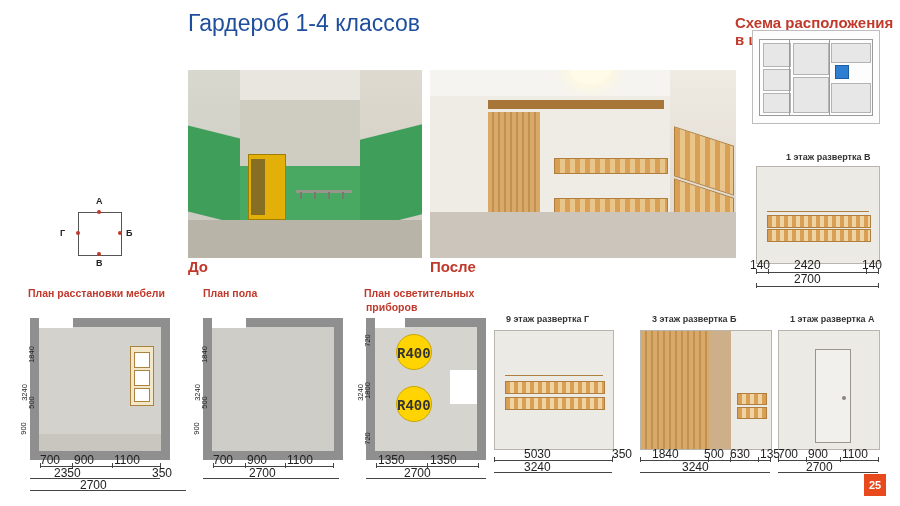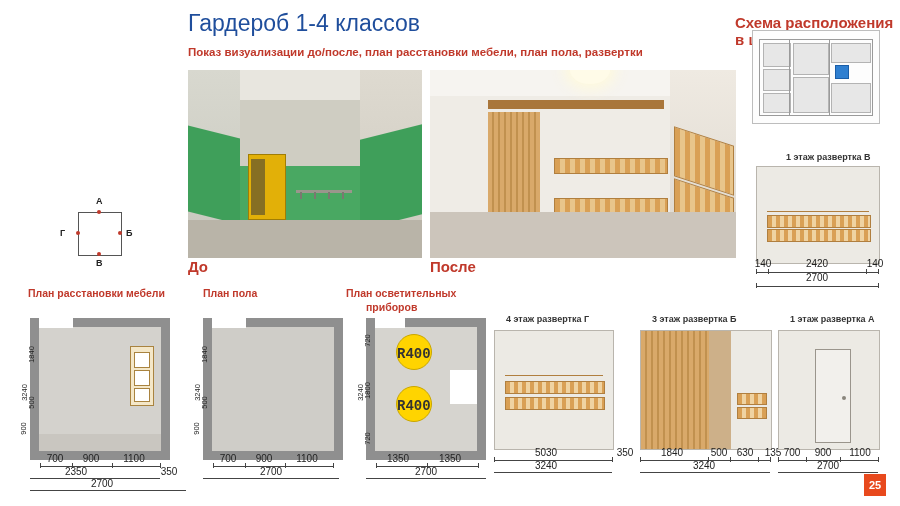--- a/index.html
+++ b/index.html
@@ -75,21 +75,21 @@
   
   .scheme-title{position:absolute;left:735px;top:14px;font-size:15px;font-weight:bold;color:#c0392b;}
   .scheme-box{position:absolute;left:752px;top:30px;width:126px;height:92px;background:#fdfdfd;border:1px solid #bdbdbd;overflow:hidden;}
   .scheme-box .ln{position:absolute;background:#9a9a9a;}
   .scheme-box .blk{position:absolute;background:#e7e7e7;border:1px solid #b3b3b3;}
   .scheme-box .hl{position:absolute;background:#2f7fd0;border:1px solid #1a5ea8;}
 
   .el-title{position:absolute;font-size:9px;font-weight:bold;color:#333;}
   .el-box{position:absolute;background:#eceae4;border:1px solid #b9b5ad;overflow:hidden;}
   .wood-strip{position:absolute;background:repeating-linear-gradient(90deg,#d9a055 0 4px,#efd3a2 4px 8px);border:1px solid #b07f3f;}
-  .dim{position:absolute;font-size:10px;color:#222;text-align:center;}
+  .dim{position:absolute;font-size:12px;color:#222;text-align:left;}
   .dimline{position:absolute;background:#444;height:1px;}
   .tick{position:absolute;background:#444;width:1px;height:5px;}
 
   .plan-title{position:absolute;font-size:10.5px;font-weight:bold;color:#c0392b;line-height:1.25;}
   .plan-box{position:absolute;background:#8f8f8f;}
   .plan-inner{position:absolute;background:#d4d2cd;}
   .vdim{position:absolute;font-size:7.5px;color:#222;transform:rotate(-90deg);transform-origin:center;}
 
   .circ{position:absolute;width:34px;height:34px;border-radius:50%;background:#ffd400;border:1px solid #c9a600;}
   .circ span{position:absolute;left:0;right:0;top:11px;text-align:left;font-size:14px;font-weight:bold;color:#333;font-family:Liberation Mono, monospace;}
@@ -112,21 +112,20 @@
     <div class="lbl" style="left:74px;top:36px">Б</div>
     <div class="lbl" style="left:44px;top:66px">В</div>
     <div class="lbl" style="left:8px;top:36px">Г</div>
     <div class="dot" style="left:45px;top:18px"></div>
     <div class="dot" style="left:66px;top:39px"></div>
     <div class="dot" style="left:45px;top:60px"></div>
     <div class="dot" style="left:24px;top:39px"></div>
   </div>
 
   <div class="title">Гардероб 1-4 классов</div>
-  <div class="subtitle">Показ визуализации до/после, план расстановки мебели, план пола, развертки</div>
 
   <div class="photo ph-before">
     <div class="bp">
       <div class="ceil"></div>
         <div class="back"></div>
         <div class="backgreen"></div>
       <div class="wallL"></div>
         <div class="greenL"></div>
       <div class="wallR"></div>
         <div class="greenR"></div>
@@ -236,21 +235,21 @@
   <div class="tick" style="left:213px;top:463px"></div>
     <div class="tick" style="left:245px;top:463px"></div>
   <div class="tick" style="left:285px;top:463px"></div>
     <div class="tick" style="left:333px;top:463px"></div>
   <div class="dim" style="left:213px;top:453px;width:30px">700</div>
   <div class="dim" style="left:247px;top:453px;width:34px">900</div>
   <div class="dim" style="left:287px;top:453px;width:40px">1100</div>
   <div class="dimline" style="left:203px;top:478px;width:136px"></div>
   <div class="dim" style="left:249px;top:466px;width:44px">2700</div>
 
-  <div class="plan-title" style="left:346px;top:287px">План осветительных</div>
+  <div class="plan-title" style="left:364px;top:287px">План осветительных</div>
   <div class="plan-title" style="left:366px;top:301px">приборов</div>
   <div class="plan-box" style="left:366px;top:318px;width:120px;height:142px">
     <div class="plan-inner" style="left:9px;top:9px;width:102px;height:124px;background:#d6d4cf"></div>
     <div style="position:absolute;left:9px;top:0;width:30px;height:10px;background:#fff"></div>
     <div style="position:absolute;left:84px;top:52px;width:27px;height:34px;background:#fff"></div>
   </div>
   <div class="circ" style="left:396px;top:334px">
       <span>R400</span>
     </div>
   <div class="circ" style="left:396px;top:386px">
@@ -262,21 +261,21 @@
   <div class="vdim" style="left:342px;top:434px;width:50px;text-align:center">720</div>
   <div class="dimline" style="left:376px;top:466px;width:102px"></div>
   <div class="tick" style="left:376px;top:463px"></div>
     <div class="tick" style="left:427px;top:463px"></div>
     <div class="tick" style="left:478px;top:463px"></div>
   <div class="dim" style="left:378px;top:453px;width:40px">1350</div>
   <div class="dim" style="left:430px;top:453px;width:40px">1350</div>
   <div class="dimline" style="left:366px;top:478px;width:120px"></div>
   <div class="dim" style="left:404px;top:466px;width:44px">2700</div>
 
-  <div class="el-title" style="left:506px;top:314px">4 этаж развертка Г</div>
+  <div class="el-title" style="left:506px;top:314px">9 этаж развертка Г</div>
   <div class="el-box" style="left:494px;top:330px;width:118px;height:118px">
     <div class="wood-strip" style="left:10px;top:50px;width:98px;height:11px"></div>
     <div class="wood-strip" style="left:10px;top:66px;width:98px;height:11px"></div>
     <div style="position:absolute;left:10px;top:44px;width:98px;height:1px;background:#b07f3f"></div>
   </div>
   <div class="dimline" style="left:494px;top:460px;width:118px"></div>
   <div class="tick" style="left:494px;top:457px"></div>
     <div class="tick" style="left:612px;top:457px"></div>
   <div class="dim" style="left:524px;top:447px;width:44px">5030</div>
   <div class="dimline" style="left:494px;top:472px;width:118px"></div>

